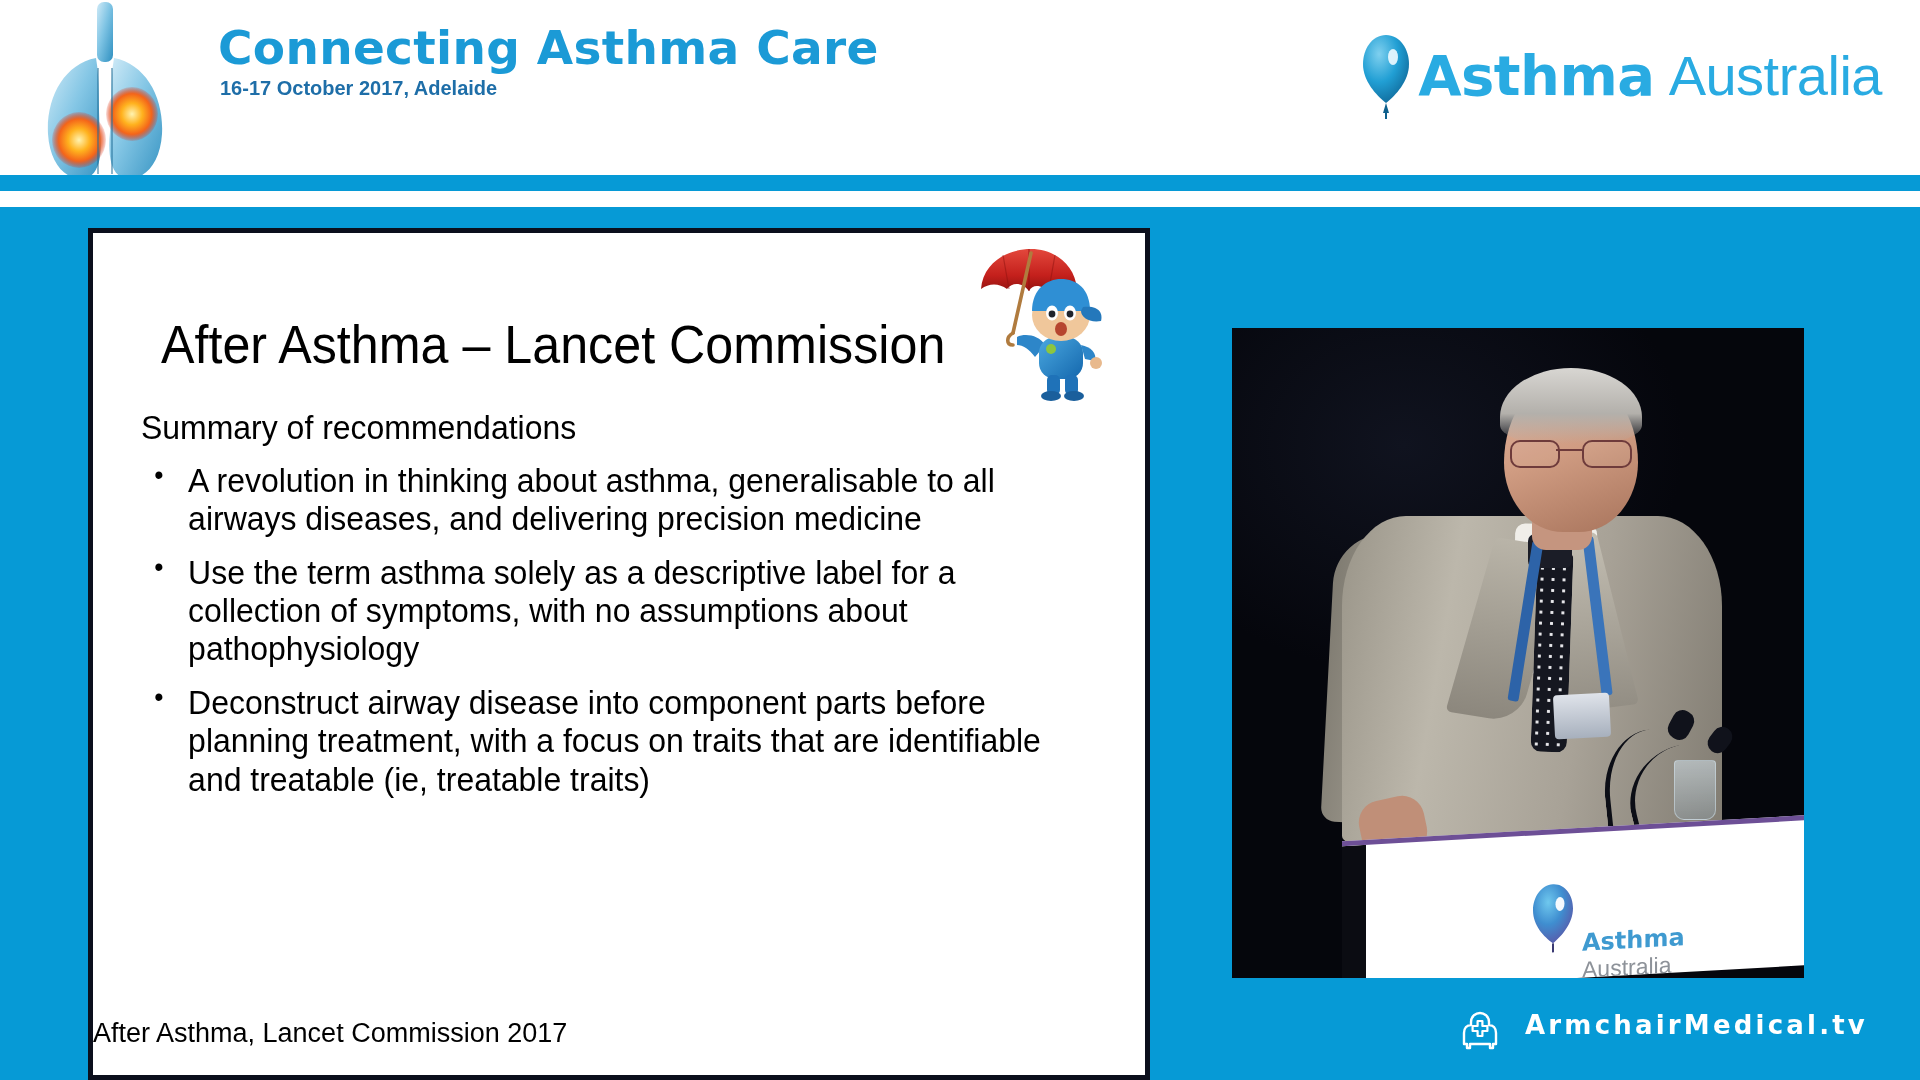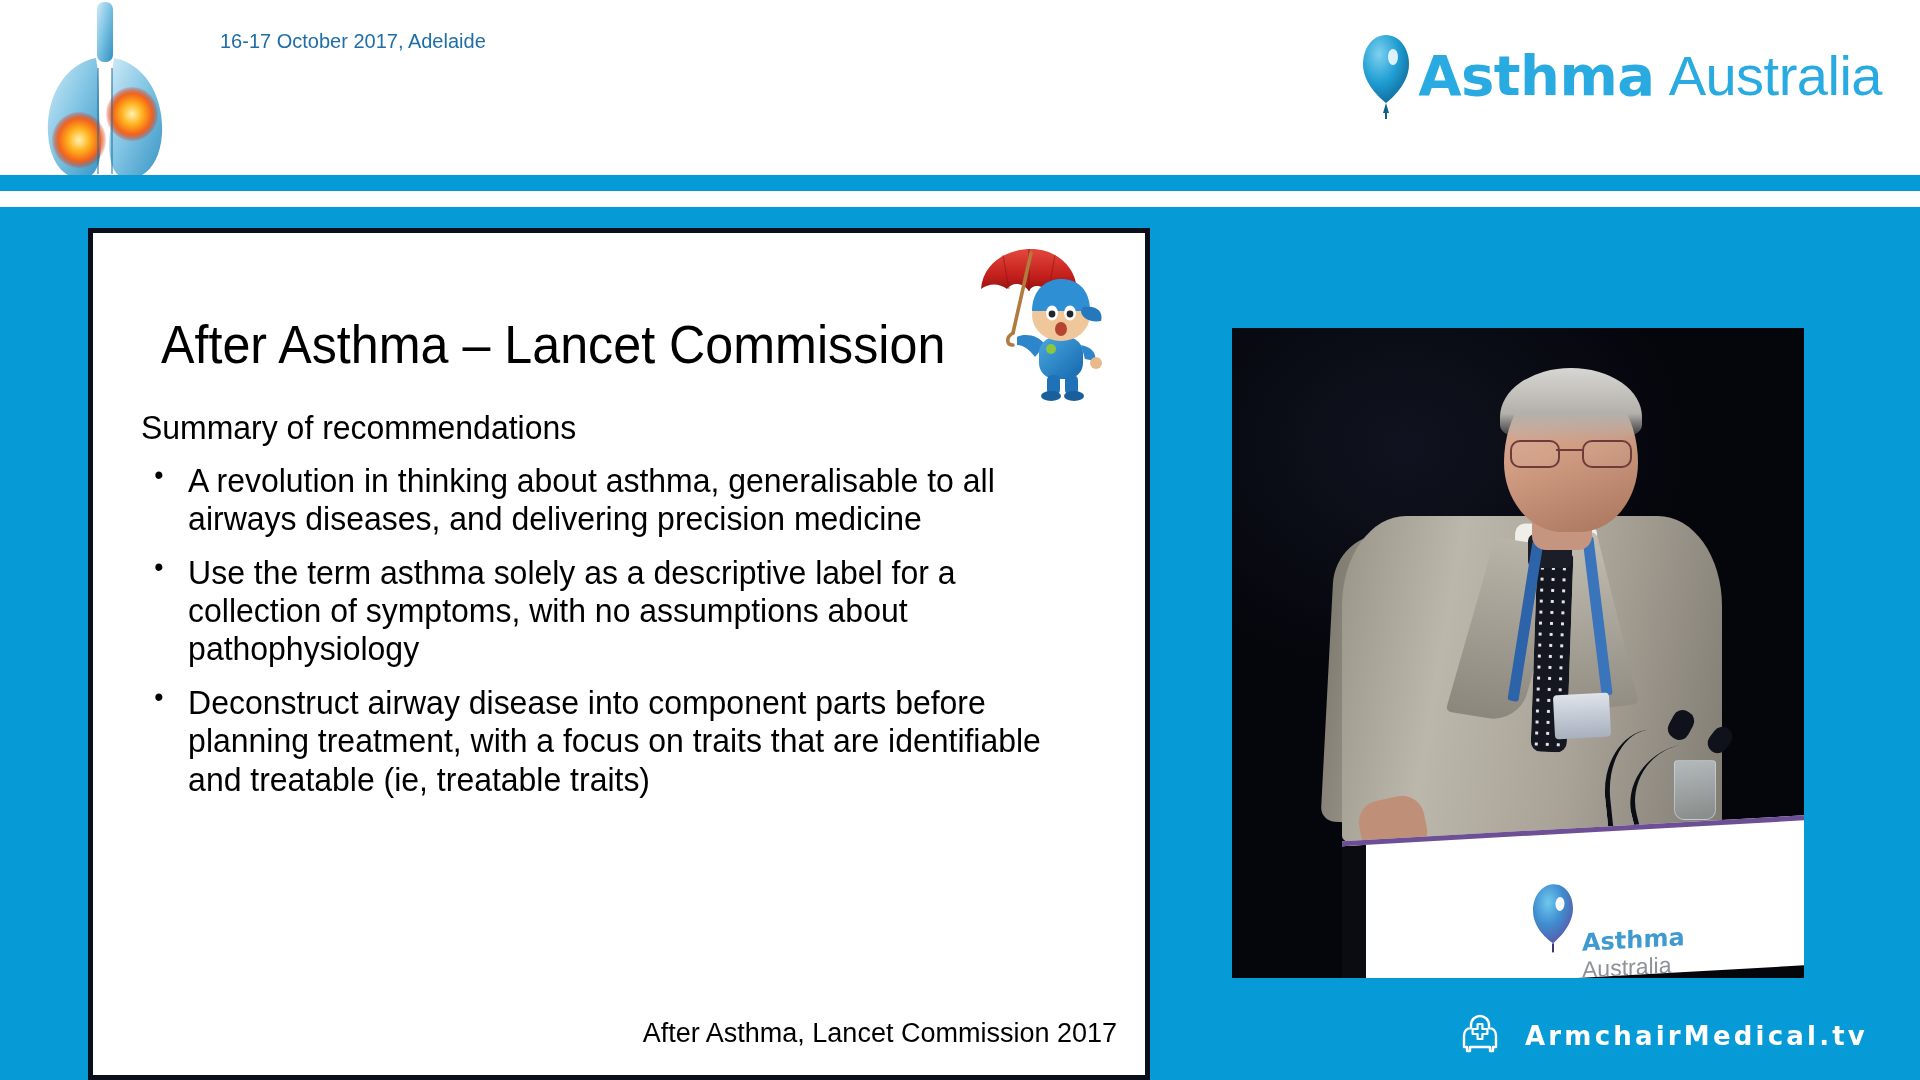--- a/index.html
+++ b/index.html
@@ -57,21 +57,21 @@
     font-family: "Liberation Sans", sans-serif;
     font-size: 23px;
     font-weight: 700;
     color: #1e6ea8;
     margin: 12px 0 0 2px;
     white-space: nowrap;
   }
   .conf-date {
     font-family: "Liberation Sans", sans-serif;
     font-size: 20px;
-    font-weight: 400;
+    font-weight: 700;
     color: #1e6ea8;
     margin: 6px 0 0 2px;
     white-space: nowrap;
   }
 
   .aa-logo {
     position: absolute;
     right: 38px;
     top: 28px;
     display: flex;
@@ -193,21 +193,21 @@
     top: -2px;
     font-size: 28px;
     color: #000;
   }
 
   .citation {
     position: absolute;
     left: 0;
     right: 28px;
     bottom: 26px;
-    text-align: right;
+    text-align: left;
     font-family: "Liberation Sans", sans-serif;
     font-size: 27px;
     color: #000000;
   }
 
   
   .video-panel {
     position: absolute;
     left: 1232px;
     top: 328px;
@@ -414,21 +414,21 @@
     border: 1px solid rgba(210,225,235,0.55);
     border-radius: 4px 4px 10px 10px;
   }
 
   
   .brand {
     position: absolute;
     right: 52px;
     bottom: 18px;
     display: flex;
-    align-items: center;
+    align-items: flex-start;
     height: 52px;
   }
   .brand-icon { width: 46px; height: 46px; margin-right: 22px; }
   .brand-text {
     font-family: "DejaVu Sans", sans-serif;
     font-size: 26px;
     font-weight: 700;
     color: #ffffff;
     letter-spacing: 3.2px;
     white-space: nowrap;
@@ -458,20 +458,21 @@
       <rect x="73" y="8" width="16" height="60" rx="7" fill="url(#lgBlue)"></rect>
       <path d="M72 64 C40 70 22 104 24 140 C26 172 44 188 62 184 C76 180 78 160 76 138 C74 112 76 86 72 64 Z" fill="url(#lgBlue)" opacity="0.95"></path>
       <path d="M90 64 C122 70 140 104 138 140 C136 172 118 188 100 184 C86 180 84 160 86 138 C88 112 86 86 90 64 Z" fill="url(#lgBlue)" opacity="0.95"></path>
       <ellipse cx="55" cy="146" rx="27" ry="28" fill="url(#flame)"></ellipse>
       <ellipse cx="108" cy="120" rx="26" ry="27" fill="url(#flame)"></ellipse>
       <path d="M74 74 L74 180" stroke="#1f6d97" stroke-width="2" opacity="0.5"></path>
       <path d="M88 74 L88 180" stroke="#1f6d97" stroke-width="2" opacity="0.5"></path>
     </svg>
 
     <div class="conf-title-block">
+      <div class="conf-title">Connecting Asthma Care</div>
       <div class="conf-date">16-17 October 2017, Adelaide</div>
     </div>
 
     <div class="aa-logo">
       <svg class="aa-balloon" viewBox="0 0 52 86">
         <defs>
           <radialGradient id="balG" cx="35%" cy="28%" r="75%">
             <stop offset="0%" stop-color="#7fd0ef"></stop>
             <stop offset="55%" stop-color="#219fd4"></stop>
             <stop offset="100%" stop-color="#116d9e"></stop>

